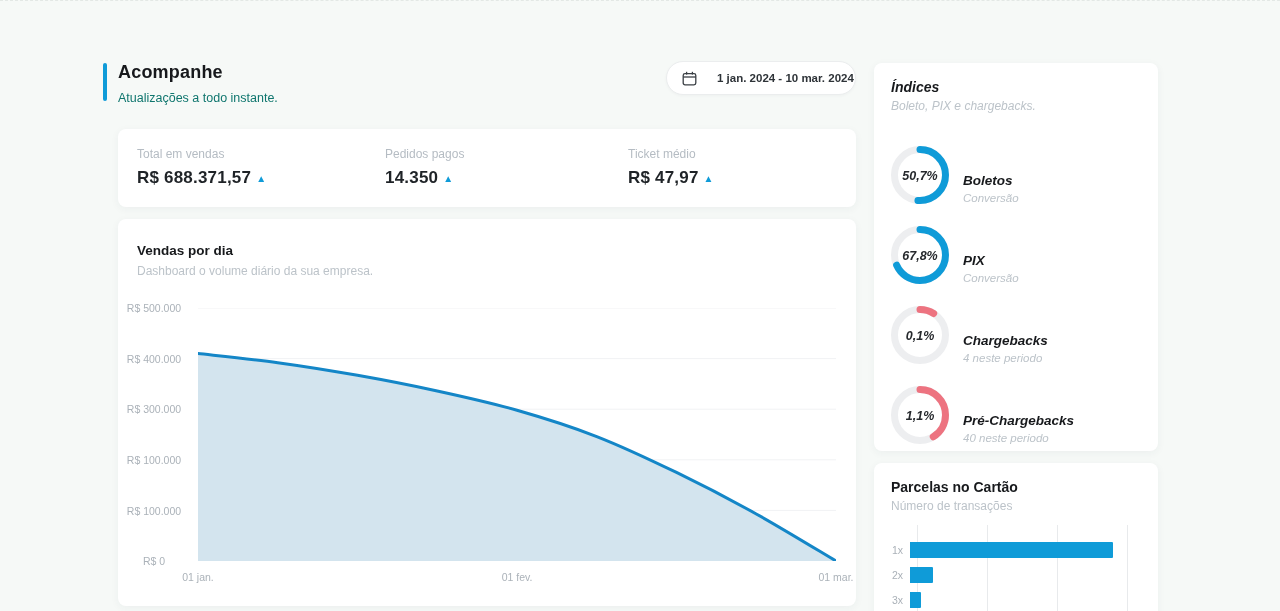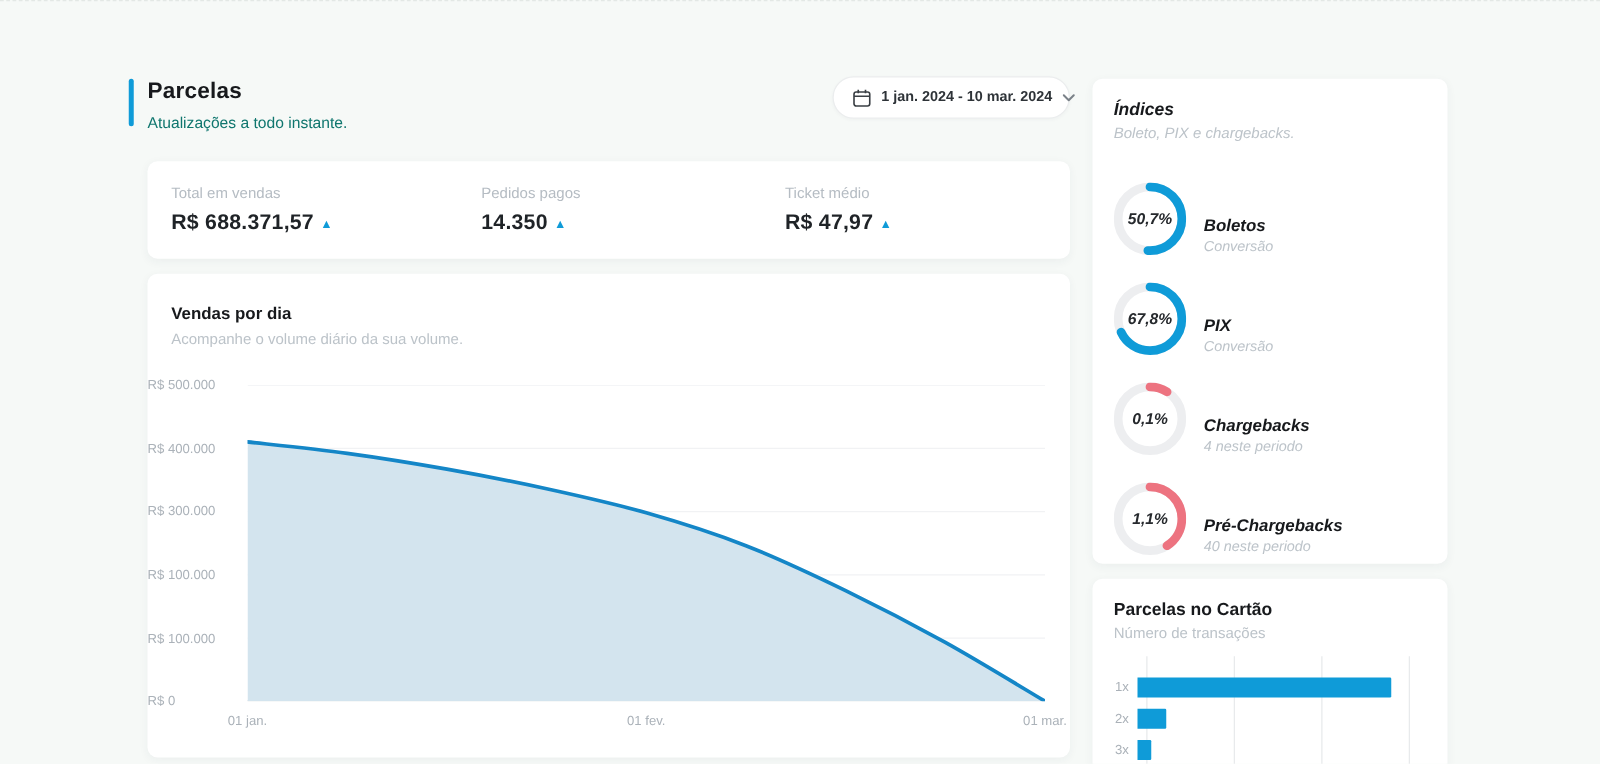--- a/index.html
+++ b/index.html
@@ -19,32 +19,32 @@
   .accent-bar { position:absolute; left:103px; top:62px; width:4px; height:38px; border-radius:2px; }
   .page-title { position:absolute; left:118px; top:61px; font-size:18px; font-weight:bold; color:#17191c; letter-spacing:.2px; }
   .page-subtitle { position:absolute; left:118px; top:90px; font-size:12.5px; color:#0f766e; }
   .date-range {
     position:absolute; left:666px; top:60px; width:190px; height:34px;
     background:#fff; border:1px solid #ebedee; border-radius:17px;
     display:flex; align-items:center; padding:0 13px 0 15px; cursor:pointer;
     box-shadow:0 1px 3px rgba(40,60,70,0.04);
   }
   .date-range .cal { flex:0 0 auto; display:flex; }
-  .date-range .lbl { flex:1; text-align:center; font-size:11.5px; font-weight:bold; color:#2e3338; white-space:nowrap; padding:0 8px; }
+  .date-range .lbl { flex:1; text-align:center; font-size:11.5px; font-weight:bold; color:#2e3338; white-space:nowrap; padding:0 20px; }
   .date-range .chev { flex:0 0 auto; display:flex; }
   
   .stats-card { left:118px; top:128px; width:738px; height:78px; display:grid; grid-template-columns:248px 243px auto; padding:18px 0 0 19px; }
   .stat-label { font-size:12px; color:#b5bcc3; }
   .stat-value { margin-top:7px; font-size:17px; font-weight:bold; color:#1f2327; letter-spacing:.2px; }
   .trend { font-size:10px; margin-left:5px; position:relative; top:-1px; }
   
   .chart-card { left:118px; top:218px; width:738px; height:387px; }
   .card-title { position:absolute; left:19px; top:24px; font-size:13.5px; font-weight:bold; color:#17191c; }
   .card-sub   { position:absolute; left:19px; top:45px; font-size:12px; color:#bcc3c9; }
-  .ylab { position:absolute; left:0; width:72px; text-align:left; font-size:10.5px; color:#abb2b9; }
+  .ylab { position:absolute; left:0; width:72px; text-align:center; font-size:10.5px; color:#abb2b9; }
   .ylab:nth-of-type(1){top:83px;} .ylab:nth-of-type(2){top:134px;}
   .ylab:nth-of-type(3){top:184px;} .ylab:nth-of-type(4){top:235px;}
   .ylab:nth-of-type(5){top:286px;} .ylab:nth-of-type(6){top:336px;}
   .plot { position:absolute; left:80px; top:89px; width:638px; height:253px; border-bottom:1px solid #e3e6e8; }
   .xlab { position:absolute; top:352px; font-size:10.5px; color:#abb2b9; transform:translateX(-50%); white-space:nowrap; }
   
   .indices-card { left:874px; top:62px; width:284px; height:388px; padding:16px 18px 0 17px;font-style:italic; }
   .indices-card .t { font-size:14px; font-weight:bold; color:#17191c; }
   .indices-card .s { margin-top:4px; font-size:12px; color:#bcc3c9; }
   .donut-rows { margin-top:11px; }
@@ -63,21 +63,21 @@
   .vgrid { position:absolute; top:0; bottom:0; width:1px; background:#e8eaec; }
   .bars { position:absolute; left:0; top:74px; width:260px; }
   .bar-row { display:flex; align-items:center; height:25px; }
   .bar-cat { width:36px; text-align:right; padding-right:7px; font-size:10.5px; color:#aab1b8; flex:0 0 auto; }
   .bar { height:16px; border-radius:0 1px 1px 0; }
 </style>
 </head>
 <body>
 
 <div class="accent-bar" style="background: rgb(15, 155, 216);"></div>
-<div class="page-title">Parcelas</div>
+<div class="page-title">Acompanhe</div>
 <div class="page-subtitle">Atualizações a todo instante.</div>
 
 <div class="date-range">
   <span class="cal">
     <svg width="15" height="15" viewBox="0 0 15 15" fill="none" stroke="#3a3f44" stroke-width="1.3">
       <rect x="1.2" y="2.6" width="12.6" height="11.2" rx="1.8"></rect>
       <line x1="4.6" y1="0.8" x2="4.6" y2="3.6"></line>
       <line x1="10.4" y1="0.8" x2="10.4" y2="3.6"></line>
       <line x1="1.2" y1="6" x2="13.8" y2="6"></line>
     </svg>
@@ -100,21 +100,21 @@
     <div class="stat-value"><span>14.350</span><span class="trend trend-up" style="color: rgb(15, 155, 216);">▲</span></div>
   </div>
   <div>
     <div class="stat-label">Ticket médio</div>
     <div class="stat-value"><span>R$ 47,97</span><span class="trend trend-up" style="color: rgb(15, 155, 216);">▲</span></div>
   </div>
 </div>
 
 <div class="card chart-card">
   <div class="card-title">Vendas por dia</div>
-  <div class="card-sub">Acompanhe o volume diário da sua volume.</div>
+  <div class="card-sub">Dashboard o volume diário da sua empresa.</div>
 
   <span class="ylab">R$ 500.000</span>
   <span class="ylab">R$ 400.000</span>
   <span class="ylab">R$ 300.000</span>
   <span class="ylab">R$ 100.000</span>
   <span class="ylab">R$ 100.000</span>
   <span class="ylab">R$ 0</span>
 
   <div class="plot">
     <svg width="638" height="253" viewBox="0 0 638 253">

